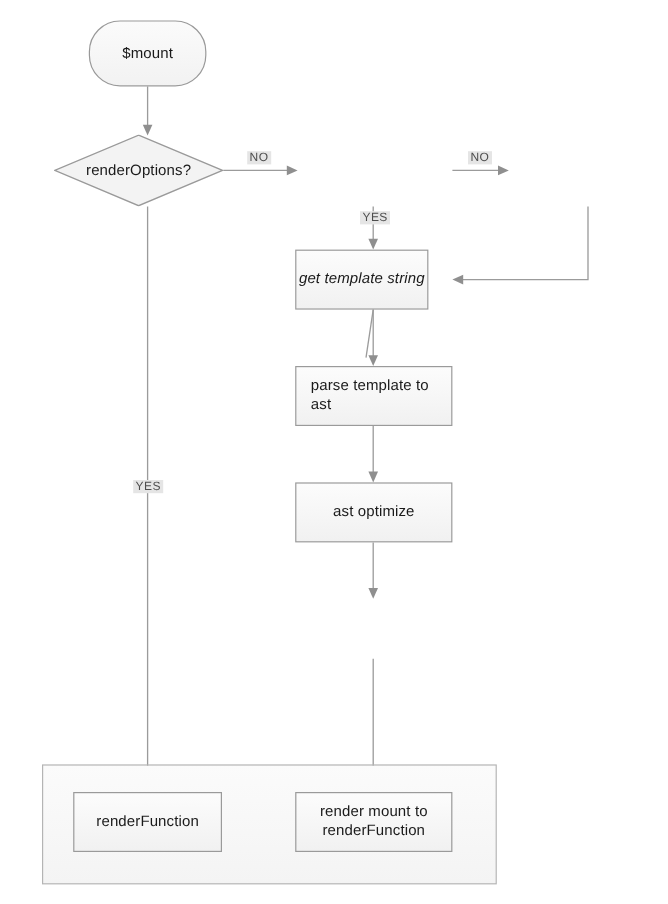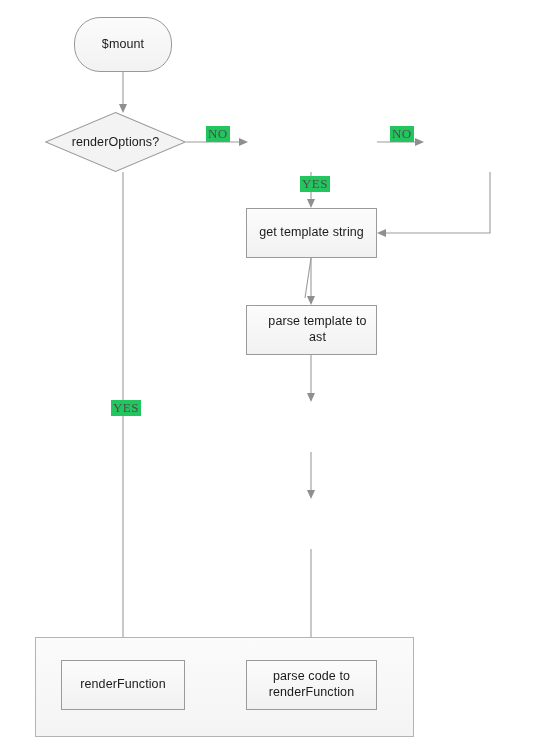--- a/index.html
+++ b/index.html
@@ -20,21 +20,21 @@
     top: 0;
     width: 557px;
     height: 753px;
   }
   .node {
     position: absolute;
     box-sizing: border-box;
     display: flex;
     align-items: center;
     justify-content: center;
-    text-align: center;
+    text-align: left;
     color: #1a1a1a;
     font-size: 12.5px;
     line-height: 1.25;
     letter-spacing: 0.1px;
   }
   
   .terminator {
     background: linear-gradient(to bottom, #fbfbfb 0%, #f2f2f2 100%);
     border: 1px solid #999999;
     border-radius: 26px;
@@ -68,24 +68,24 @@
     position: relative;
     z-index: 2;
     font-size: 12.5px;
     color: #1a1a1a;
     white-space: nowrap;
     letter-spacing: 0.1px;
   }
   
   .edge-label {
     position: absolute;
-    font-family: Liberation Serif, serif;
-    font-size: 13px;
+    font-family: Liberation Sans, sans-serif;
+    font-size: 10px;
     color: #4d4d4d;
-    background: #22c55e;
+    background: #e5e5e5;
     padding: 0 2px;
     letter-spacing: 0.4px;
     white-space: nowrap;
   }
   svg.edges {
     position: absolute;
     left: 0; top: 0;
     width: 557px; height: 753px;
     overflow: visible;
   }
@@ -154,32 +154,35 @@
 
   <div class="decision" style="left:45px; top:112px; width:141px; height:60px;">
     <svg class="dshape" viewBox="0 0 141 60" preserveAspectRatio="none">
       <polygon points="70.5,0.6 140.4,30 70.5,59.4 0.6,30" fill="#f3f3f3" stroke="#9a9a9a" stroke-width="1.1"></polygon>
     </svg>
     <span class="dlabel">renderOptions?</span>
   </div>
 
 
 
-  <div class="node process" style="left:246px; top:208px; width:131px; height:50px;">
+  <div class="node process" style="left:246px; top:208px; width:111px; height:50px;font-style:italic;">
     <span>get template string</span>
   </div>
 
   <div class="node process" style="left:246px; top:305px; width:131px; height:50px;padding-left:12px;">
     <span>parse template to ast</span>
   </div>
 
+  <div class="node process" style="left:246px; top:402px; width:131px; height:50px;">
+    <span>ast optimize</span>
+  </div>
 
 
   <div class="node process" style="left:61px; top:660px; width:124px; height:50px;">
     <span>renderFunction</span>
   </div>
 
   <div class="node process" style="left:246px; top:660px; width:131px; height:50px; flex-direction:column;">
-    <span>parse code to</span>
+    <span>render mount to</span>
     <span>renderFunction</span>
   </div>
 
 </div>
 
 </body></html>

